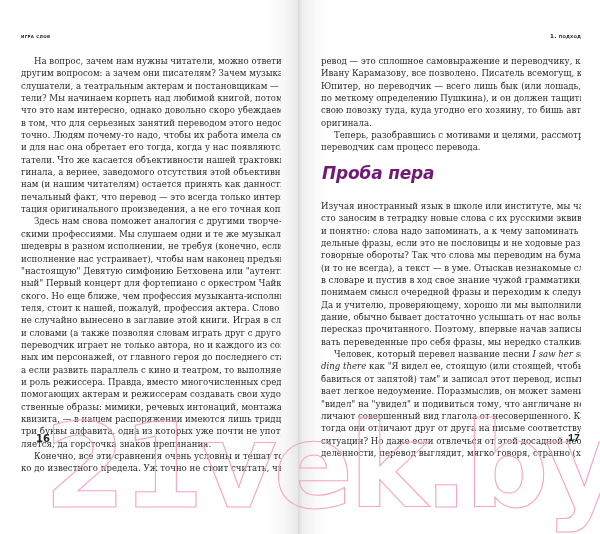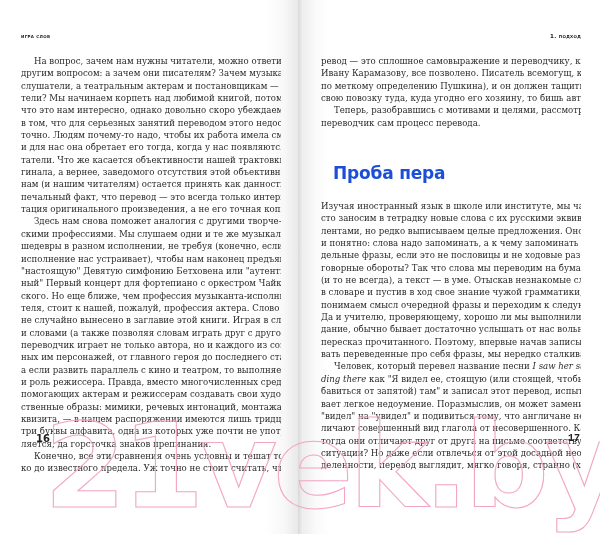--- a/index.html
+++ b/index.html
@@ -19,22 +19,22 @@
   .left .running-head { left:21px; }
   .right .running-head { right:19px; }
   .text { position:absolute; font-family:"DejaVu Serif", serif; font-size:8.6px; line-height:12.35px; color:#2b2b2b; text-align:justify; }
   .left .text { left:21px; width:260px; top:55px; }
   .right .text.top { left:19px; width:260px; top:55px; }
   .right .text.bottom { left:19px; width:260px; top:200px; }
   .line { display:block; white-space:nowrap; text-align:justify; text-align-last:justify; height:12.35px; overflow:hidden; }
   .line.last { text-align-last:left; }
   .line.indent { padding-left:13px; }
   .line i { font-style:italic; }
-  .heading { position:absolute; left:31px; top:163px; font-family:"DejaVu Sans", sans-serif; font-weight:bold;
-    font-size:17px; color:#1d4ed8; letter-spacing:-0.2px; }
+  .heading { position:absolute; left:20px; top:163px; font-family:"DejaVu Sans", sans-serif; font-weight:bold;
+    font-size:17px; color:#701a75; letter-spacing:-0.2px;font-style:italic; }
   .folio { position:absolute; top:433px; font-family:"DejaVu Sans", sans-serif; font-weight:bold; font-size:10px; color:#222; }
   .left .folio { left:36px; }
   .right .folio { right:20px;font-family:Liberation Mono, monospace; }
   .watermark { position:absolute; left:0; top:0; width:600px; height:534px; pointer-events:none; }
   .watermark text { font-family:"DejaVu Sans", sans-serif; font-weight:bold; fill:none; stroke:#f2a6c4; stroke-width:1.1; }
 </style>
 </head>
 <body>
 
 <div class="spread">
@@ -82,30 +82,31 @@
 
   <div class="gutter-shadow-left"></div>
   <div class="gutter-line"></div>
 
   <div class="page right">
     <div class="gutter-shadow-right" style="left:0"></div>
     <div class="running-head">1. подход</div>
     <div class="text top" id="right-text-top">
         <span class="line">ревод — это сплошное самовыражение и переводчику, как</span>
         <span class="line">Ивану Карамазову, все позволено. Писатель всемогущ, как</span>
+        <span class="line">Юпитер, но переводчик — всего лишь бык (или лошадь,</span>
         <span class="line">по меткому определению Пушкина), и он должен тащить</span>
         <span class="line">свою повозку туда, куда угодно его хозяину, то бишь автору</span>
+        <span class="line last">оригинала.</span>
         <span class="line indent">Теперь, разобравшись с мотивами и целями, рассмотрим</span>
         <span class="line last">переводчик сам процесс перевода.</span>
       </div>
     <div class="heading">Проба пера</div>
     <div class="text bottom" id="right-text-bottom">
         <span class="line">Изучая иностранный язык в школе или институте, мы ча-</span>
         <span class="line">сто заносим в тетрадку новые слова с их русскими эквива-</span>
-        <span class="line">лентами, но редко выписываем целые предложения. Оно</span>
         <span class="line">и понятно: слова надо запоминать, а к чему запоминать от-</span>
         <span class="line">дельные фразы, если это не пословицы и не ходовые раз-</span>
         <span class="line">говорные обороты? Так что слова мы переводим на бумаге</span>
         <span class="line">(и то не всегда), а текст — в уме. Отыскав незнакомые слова</span>
         <span class="line">в словаре и пустив в ход свое знание чужой грамматики, мы</span>
         <span class="line">понимаем смысл очередной фразы и переходим к следующей.</span>
         <span class="line">Да и учителю, проверяющему, хорошо ли мы выполнили за-</span>
         <span class="line">дание, обычно бывает достаточно услышать от нас вольный</span>
         <span class="line">пересказ прочитанного. Поэтому, впервые начав записы-</span>
         <span class="line">вать переведенные про себя фразы, мы нередко сталкиваемся</span>

